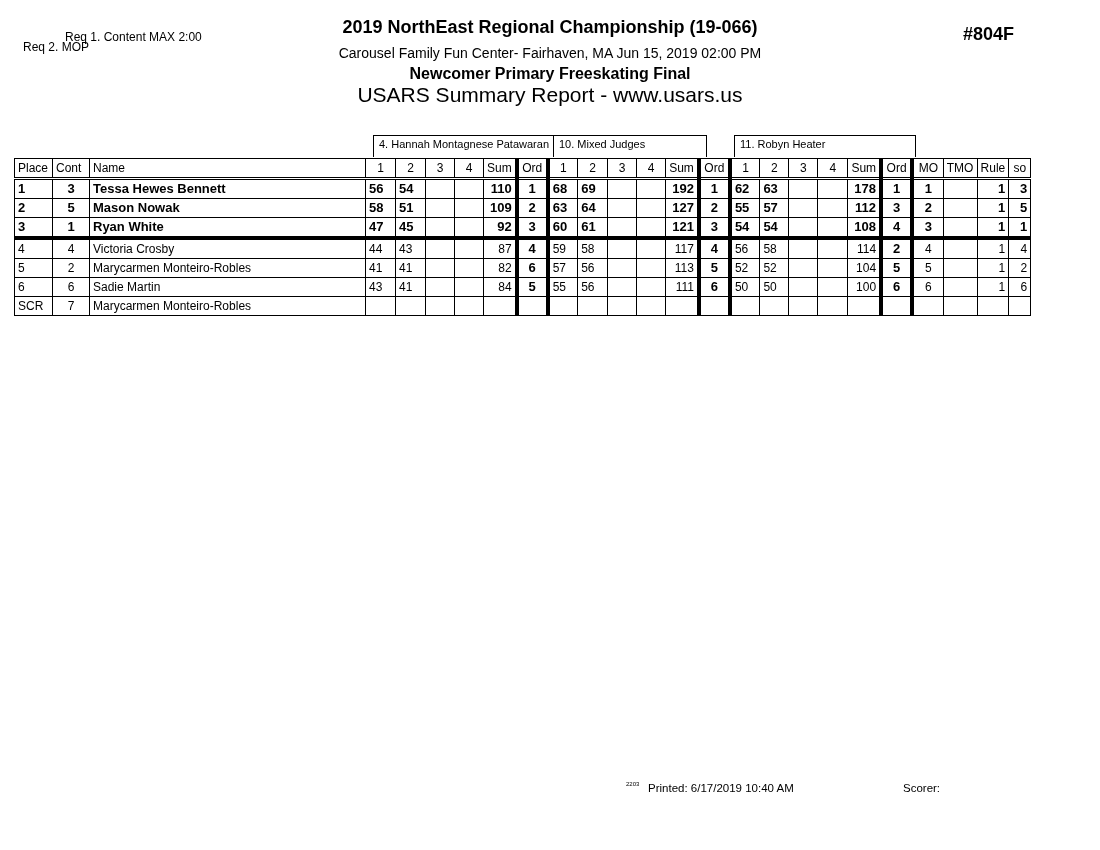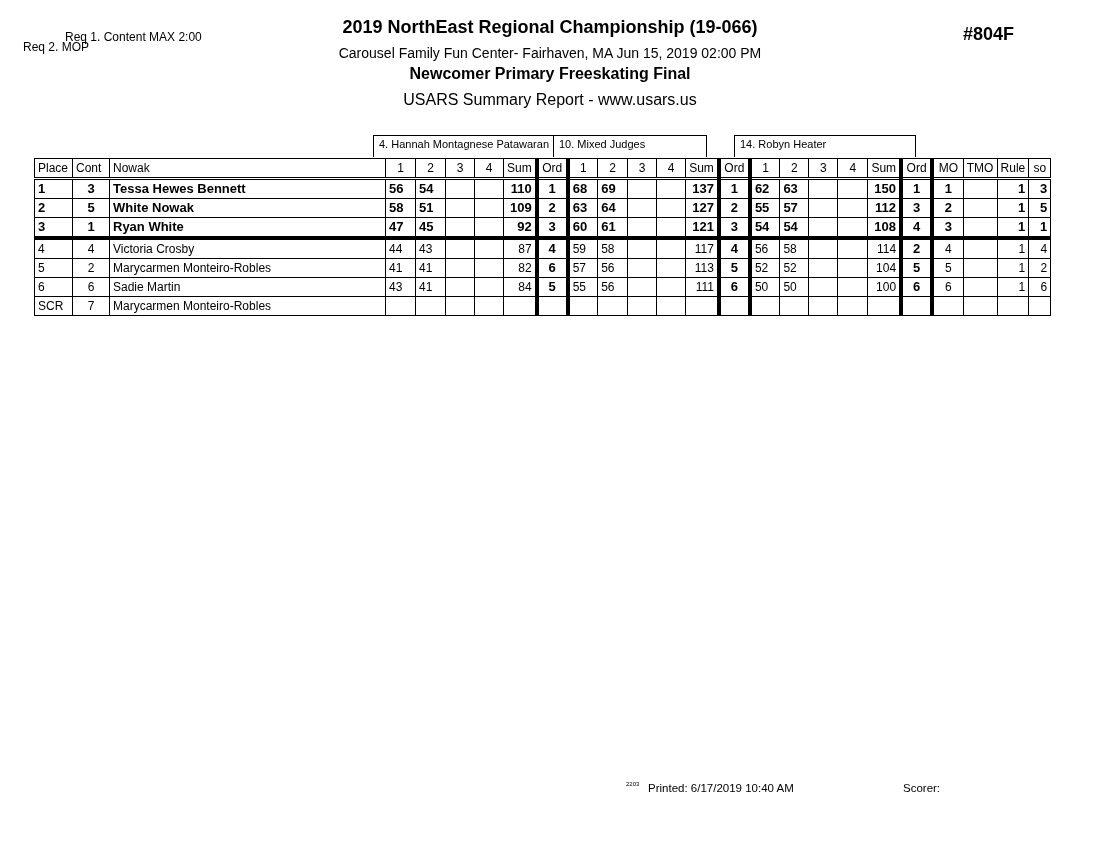--- a/index.html
+++ b/index.html
@@ -4,24 +4,24 @@
 <style>
   html, body { margin: 0; padding: 0; background: #ffffff; }
   body { width: 1100px; height: 850px; position: relative; overflow: hidden;
          font-family: "Liberation Sans", sans-serif; color: #000; }
   .abs { position: absolute; white-space: nowrap; }
   .req { font-size: 12px; line-height: 15px; }
   .center-block { position: absolute; left: 250px; width: 600px; text-align: center; }
   .t1 { font-size: 18px; font-weight: bold; top: 17px; }
   .t2 { font-size: 14px; top: 45px; }
   .t3 { font-size: 16px; font-weight: bold; top: 65px; }
-  .t4 { font-size: 16px; top: 91px; }
+  .t4 { font-size: 21px; top: 83px; }
   .code { font-size: 18px; font-weight: bold; left: 963px; top: 24px; }
 
-  table.grid { position: absolute; left: 34px; top: 158px; border-collapse: collapse;
+  table.grid { position: absolute; left: 14px; top: 158px; border-collapse: collapse;
                font-size: 12px; table-layout: fixed; }
   table.grid td { border: 1px solid #000; height: 18px; padding: 0 3px;
                   overflow: hidden; white-space: nowrap; line-height: 18px; }
   table.grid tr.hdr td { height: 18px; border-bottom: 3px double #000; }
   table.grid tr.bold td { font-weight: bold; font-size: 13px; }
   table.grid tr.cut td { border-bottom: 4px solid #000; }
   td.c { text-align: center; }
   td.r { text-align: right; }
   td.ord { border-left: 4px solid #000 !important; border-right: 4px solid #000 !important;
            font-weight: bold; font-size: 13px; text-align: center; }
@@ -40,21 +40,21 @@
 <div class="abs req" style="left:23px; top:40px;">Req  2.  MOP</div>
 
 <div class="center-block t1">2019 NorthEast Regional Championship (19-066)</div>
 <div class="center-block t2">Carousel Family Fun Center- Fairhaven, MA  Jun 15, 2019  02:00 PM</div>
 <div class="center-block t3">Newcomer Primary Freeskating Final</div>
 <div class="center-block t4">USARS Summary Report - www.usars.us</div>
 <div class="abs code">#804F</div>
 
 <div class="judge-box" style="left:373px; width:181px;">4.  Hannah Montagnese Patawaran</div>
 <div class="judge-box" style="left:553px; width:154px;">10.  Mixed Judges</div>
-<div class="judge-box" style="left:734px; width:182px;">14.  Robyn Heater</div>
+<div class="judge-box" style="left:734px; width:182px;">11.  Robyn Heater</div>
 
 <table class="grid">
   <colgroup>
     <col style="width:38px">
       <col style="width:37px">
       <col style="width:276px">
     <col style="width:30px">
       <col style="width:30px">
       <col style="width:29px">
       <col style="width:29px">
@@ -74,21 +74,21 @@
       <col style="width:31px">
     <col style="width:31px">
       <col style="width:34px">
       <col style="width:31px">
       <col style="width:22px">
   </colgroup>
   <tbody id="tbody">
     <tr class="hdr">
       <td>Place</td>
       <td>Cont</td>
-      <td>Nowak</td>
+      <td>Name</td>
       <td class="c">1</td>
       <td class="c">2</td>
       <td class="c">3</td>
       <td class="c">4</td>
       <td class="c">Sum</td>
       <td class="ord">Ord</td>
       <td class="c">1</td>
       <td class="c">2</td>
       <td class="c">3</td>
       <td class="c">4</td>
@@ -112,37 +112,37 @@
         <td>56</td>
         <td>54</td>
         <td></td>
         <td></td>
         <td class="r">110</td>
         <td class="ord">1</td>
         <td>68</td>
         <td>69</td>
         <td></td>
         <td></td>
-        <td class="r">137</td>
+        <td class="r">192</td>
         <td class="ord">1</td>
         <td>62</td>
         <td>63</td>
         <td></td>
         <td></td>
-        <td class="r">150</td>
+        <td class="r">178</td>
         <td class="ord">1</td>
         <td class="c">1</td>
         <td class="c"></td>
         <td class="r">1</td>
         <td class="r">3</td>
       </tr>
       <tr class="bold">
         <td>2</td>
         <td class="c">5</td>
-        <td>White Nowak</td>
+        <td>Mason Nowak</td>
         <td>58</td>
         <td>51</td>
         <td></td>
         <td></td>
         <td class="r">109</td>
         <td class="ord">2</td>
         <td>63</td>
         <td>64</td>
         <td></td>
         <td></td>

